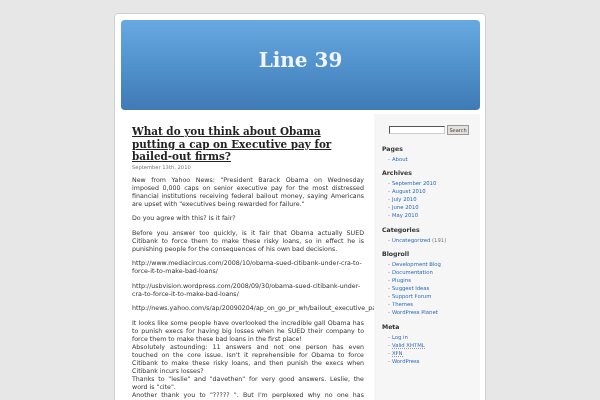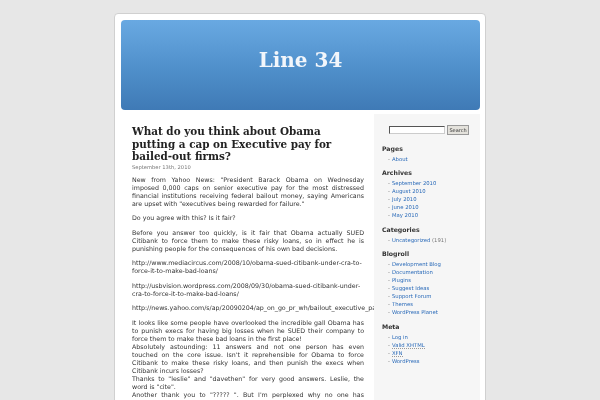--- a/index.html
+++ b/index.html
@@ -26,21 +26,21 @@
   }
   #sidebar {
     position:absolute; left:259px; top:100px; width:106px; height:300px;
     background:#f6f6f6;
   }
   #content {
     position:absolute; left:17px; top:111px; width:232px;
   }
   .post-title {
     font-family:"DejaVu Serif", serif; font-weight:bold; font-size:10.4px;
-    line-height:12.5px; color:#222; margin:0;
+    line-height:12.5px; color:#222; margin:0;text-decoration:underline;
   }
   .post-date { font-size:5.2px; color:#777; margin-top:1px; }
   .entry { font-size:6.3px; color:#333; line-height:8px; margin-top:6px; }
   .entry p { margin:0 0 6.5px 0; text-align:justify; }
   .entry p.nos { margin:0; }
   .entry .url { text-align:left; }
   
   #search-form { position:absolute; left:15px; top:11px; }
   #search-input {
     position:absolute; left:0; top:1px; width:54px; height:6px;
@@ -59,21 +59,21 @@
   .widget li .dash { color:#888; margin-right:2px; }
   .widget li .cnt { color:#777; }
   .widget li a { color:#2869b8; text-decoration:none; }
   .dotted { border-bottom:1px dotted #999; }
 </style>
 </head>
 <body>
 
 <div id="page">
   <div id="header">
-    <a id="blog-title">Line 34</a>
+    <a id="blog-title">Line 39</a>
   </div>
 
   <div id="content">
     <h2 class="post-title">What do you think about Obama putting a cap on Executive pay for bailed-out firms?</h2>
     <div class="post-date">September 13th, 2010</div>
     <div class="entry">
       <p>New from Yahoo News: "President Barack Obama on Wednesday imposed 0,000 caps on senior executive pay for the most distressed financial institutions receiving federal bailout money, saying Americans are upset with "executives being rewarded for failure."</p>
       <p>Do you agree with this? Is it fair?</p>
       <p>Before you answer too quickly, is it fair that Obama actually SUED Citibank to force them to make these risky loans, so in effect he is punishing people for the consequences of his own bad decisions.</p>
       <p class="url">http://www.mediacircus.com/2008/10/obama-sued-citibank-under-cra-to-force-it-to-make-bad-loans/</p>

